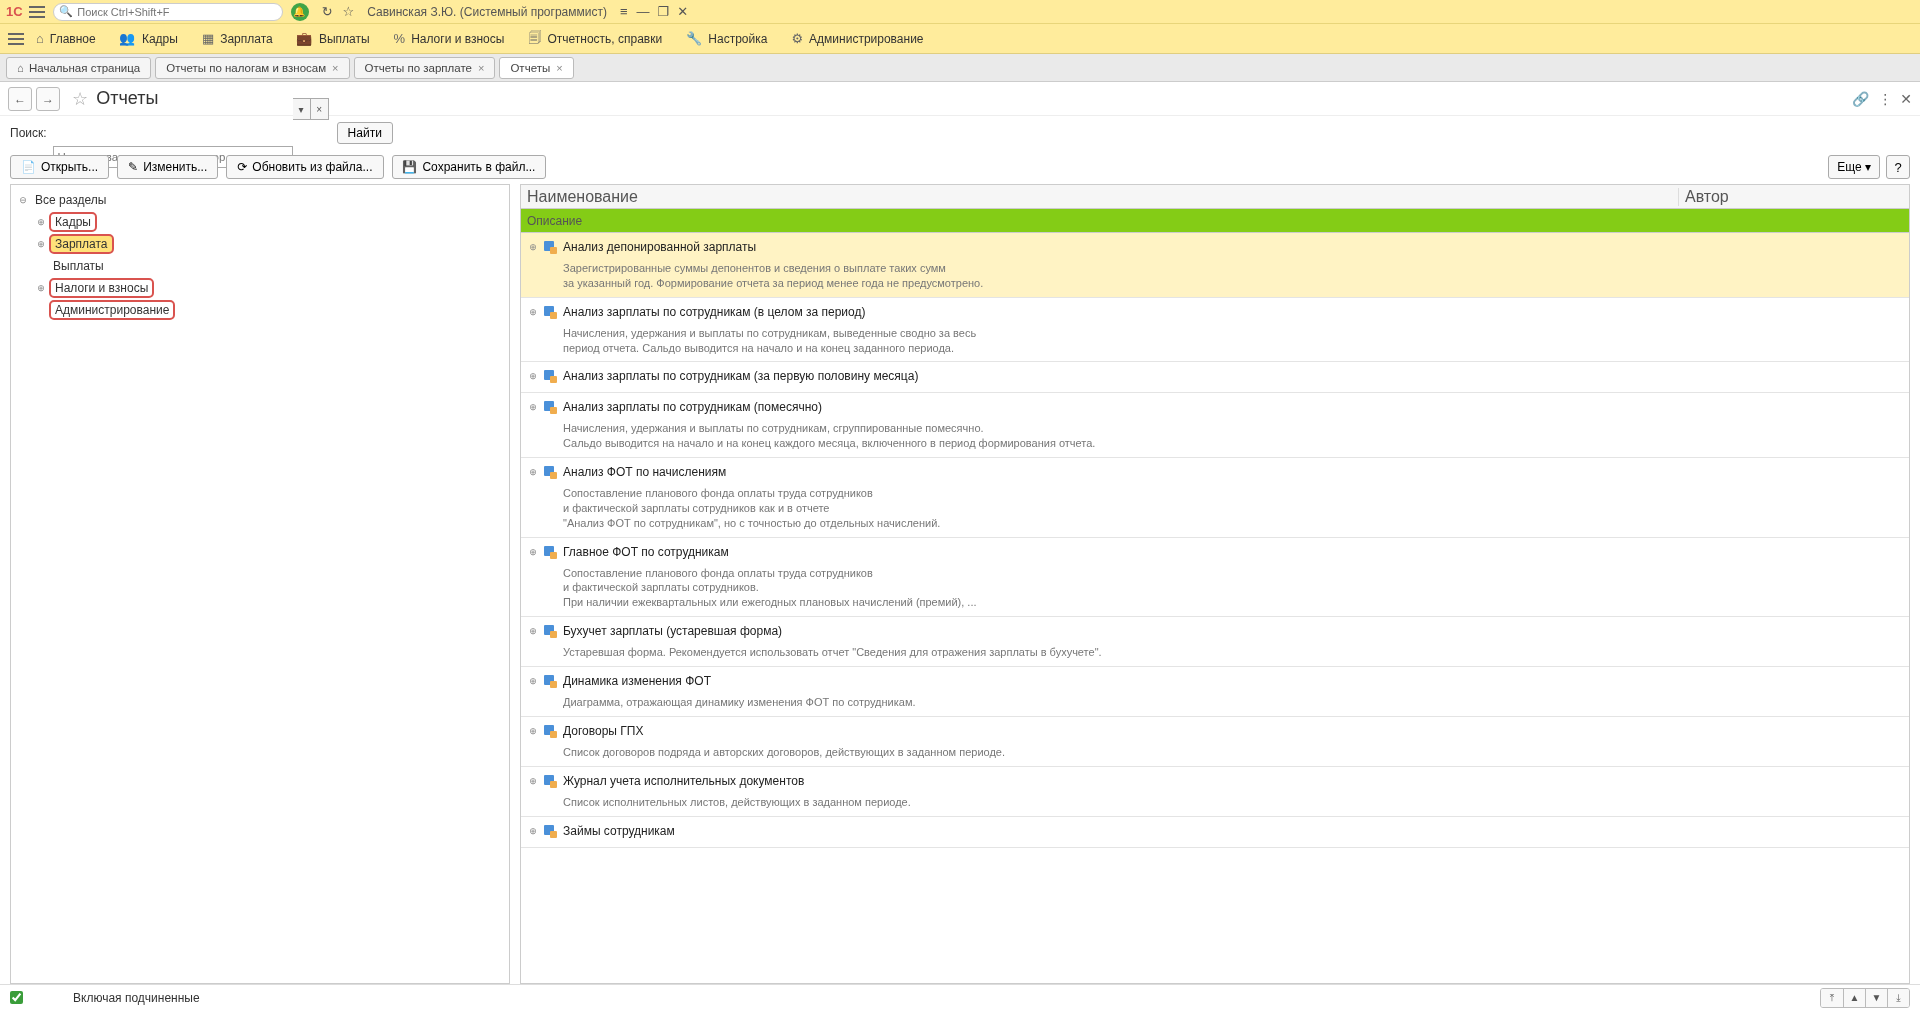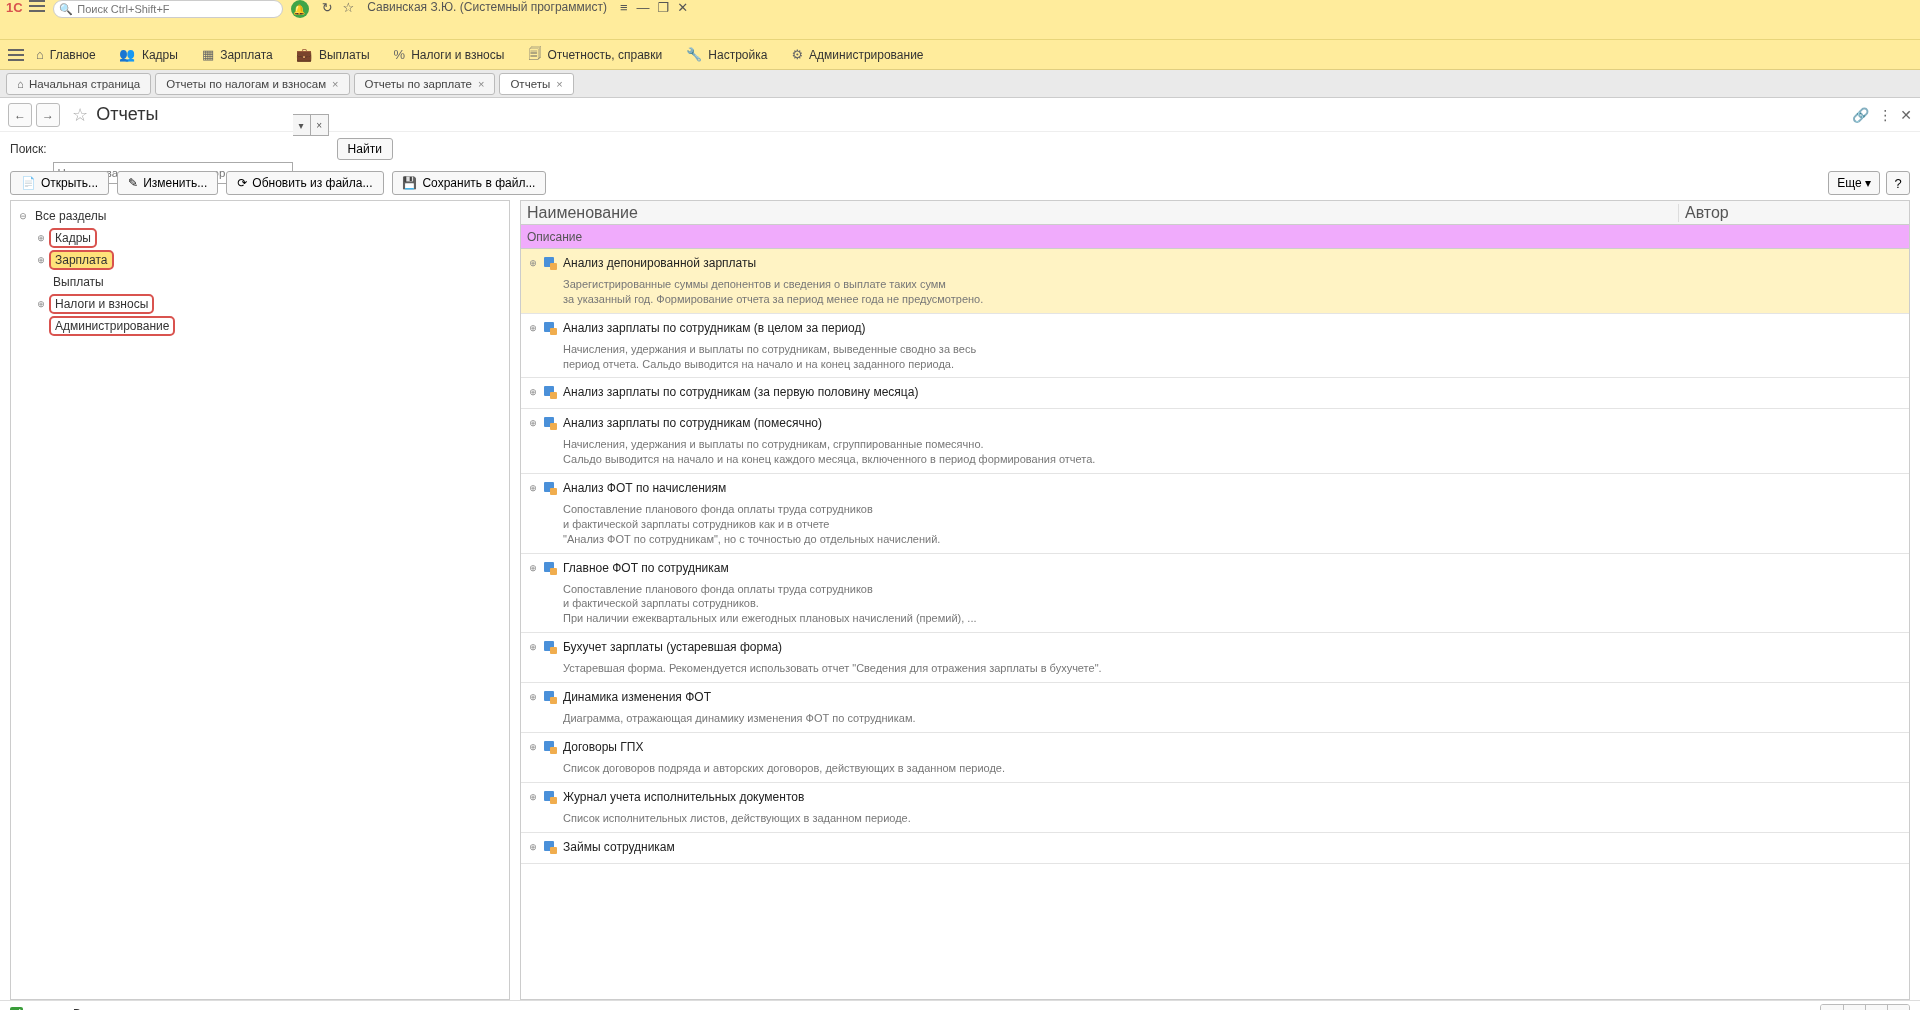--- a/index.html
+++ b/index.html
@@ -1,19 +1,19 @@
 <!DOCTYPE html>
 <html><head>
 <meta charset="utf-8">
 <style>
 * { box-sizing: border-box; margin: 0; padding: 0; font-family: Arial, sans-serif; }
 body { font-size: 12px; background: #fff; color: #333; overflow: hidden; }
 
 
-.titlebar { height: 40px; background: #ffec9c; display: flex; padding: 0 6px; border-bottom: 1px solid #e8d57a; }
+.titlebar { height: 24px; background: #ffec9c; display: flex; align-items: center; padding: 0 6px; border-bottom: 1px solid #e8d57a; }
 .titlebar .logo { color: #d9534f; font-weight: bold; font-size: 13px; margin-right: 6px; }
 .titlebar .hamburger { width: 16px; height: 12px; margin-right: 8px; display: flex; flex-direction: column; justify-content: space-between; cursor: pointer; }
 .titlebar .hamburger span { height: 2px; background: #666; }
 .titlebar .title-text { color: #555; flex: 1; font-size: 12px; }
 .titlebar .search-box { width: 230px; height: 18px; background: #fff; border: 1px solid #ccc; border-radius: 9px; display: flex; align-items: center; padding: 0 6px; margin-right: 8px; }
 .titlebar .search-box input { border: none; outline: none; width: 100%; font-size: 11px; background: transparent; }
 .titlebar .notif { width: 18px; height: 18px; background: #3fa548; border-radius: 50%; display: flex; align-items: center; justify-content: center; margin-right: 8px; }
 .titlebar .tb-icon { margin: 0 5px; color: #555; cursor: pointer; font-size: 13px; }
 .titlebar .user { color: #555; margin: 0 8px; font-size: 12px; }
 .titlebar .wctrl { margin: 0 4px; color: #555; cursor: pointer; font-size: 13px; }
@@ -67,21 +67,21 @@
 .tree-node .exp { width: 12px; text-align: center; color: #888; font-size: 9px; margin-right: 2px; }
 .tree-node .node-label { padding: 1px 4px; }
 .tree-children { padding-left: 18px; }
 .hl-red { border: 2px solid #d9534f; border-radius: 5px; padding: 0px 4px; }
 .hl-sel { background: #ffe27a; }
 
 
 .list-hdr { display: flex; border-bottom: 1px solid #ccc; background: #f6f6f6; height: 24px; align-items: center; font-size: 16px; color: #555; }
 .list-hdr .col-name { flex: 1; padding-left: 6px; border-right: 1px solid #ddd; }
 .list-hdr .col-author { width: 230px; padding-left: 6px; }
-.list-sub { height: 24px; background: #f0abfc; border-bottom: 1px solid #ccc; display: flex; align-items: center; padding-left: 6px; color: #555; }
+.list-sub { height: 24px; background: #84cc16; border-bottom: 1px solid #ccc; display: flex; align-items: center; padding-left: 6px; color: #555; }
 
 
 .reports { flex:1; overflow:auto; }
 .report-row { border-bottom: 1px solid #e4e4e4; padding: 4px 6px 6px 6px; }
 .report-row.selected { background: #fff3c4; }
 .report-title-line { display: flex; align-items: center; height: 20px; }
 .report-title-line .r-exp { width: 12px; text-align: center; color: #888; font-size: 9px; margin-right: 4px; }
 .report-title-line .r-icon { width: 14px; height: 14px; margin-right: 6px; position:relative; }
 .report-title-line .r-icon::before { content:""; position:absolute; width:10px; height:10px; background:#4a90d9; top:1px; left:1px; border-radius:1px;}
 .report-title-line .r-icon::after { content:""; position:absolute; width:7px; height:7px; background:#f0ad4e; bottom:0; right:0; border-radius:1px;}

